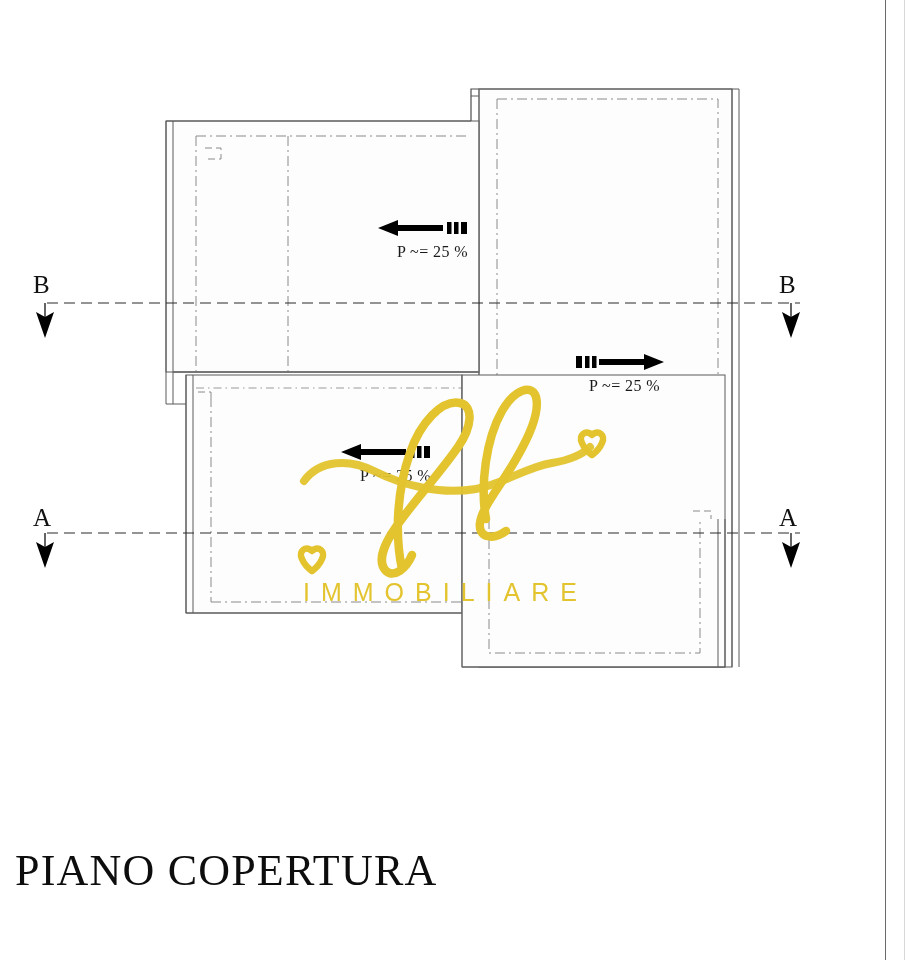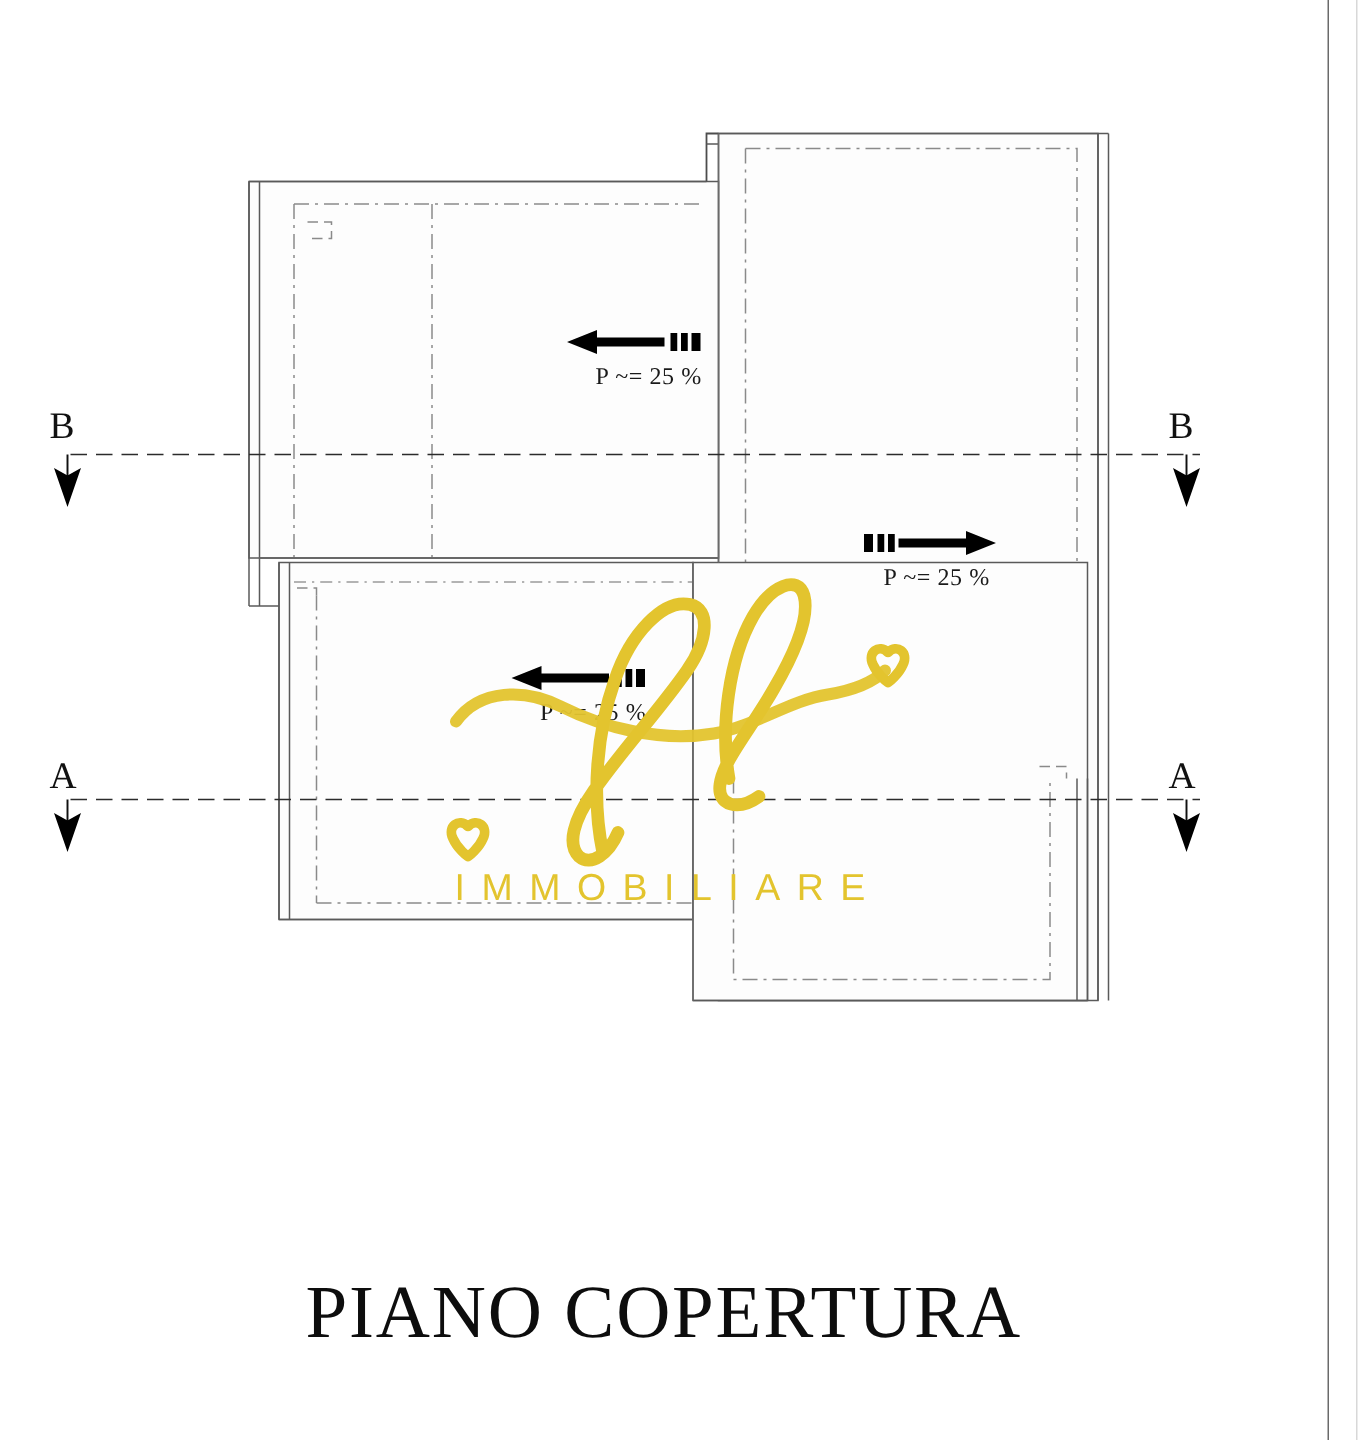--- a/index.html
+++ b/index.html
@@ -59,26 +59,26 @@
     position: absolute;
     font-family: "Liberation Serif", serif;
     font-size: 16px;
     color: #1a1a1a;
     white-space: nowrap;
     letter-spacing: 0.4px;
   }
 
   #plan-title {
     position: absolute;
-    left: 0;
+    left: 15px;
     top: 845px;
     width: 885px;
-    text-align: center;
-    font-family: "Liberation Serif", serif;
-    font-size: 50px;
+    text-align: left;
+    font-family: "Liberation Serif", serif;
+    font-size: 44px;
     letter-spacing: 1.2px;
     color: #0d0d0d;
   }
 
   
   #watermark {
     position: absolute;
     left: 290px;
     top: 355px;
     width: 340px;

